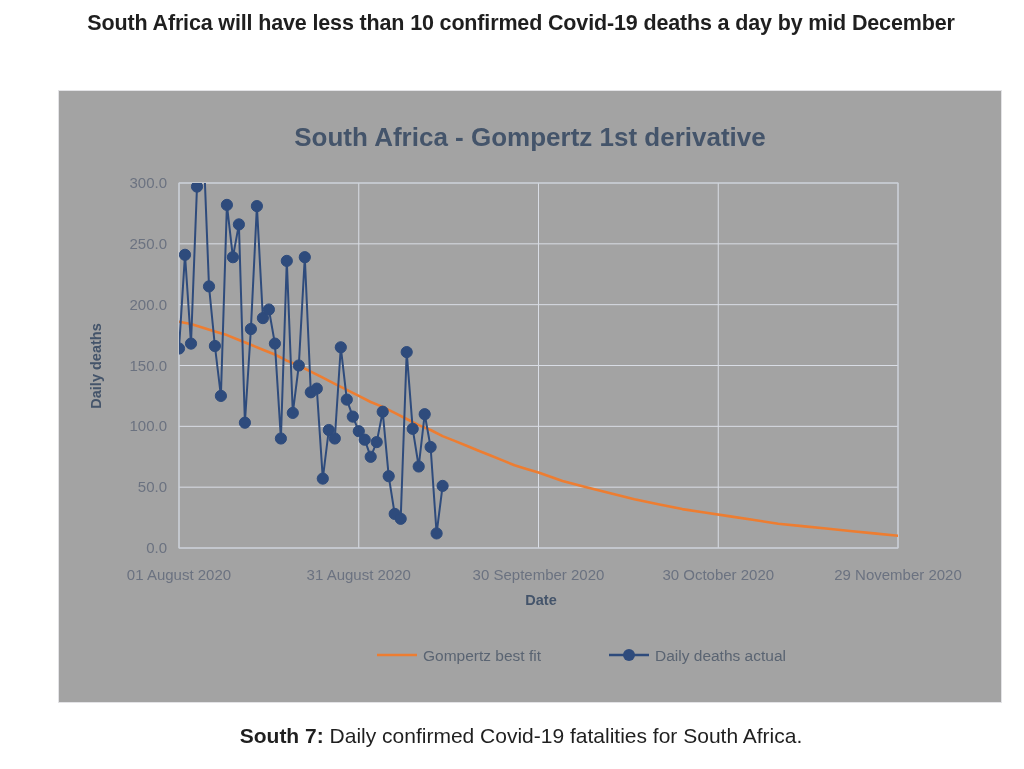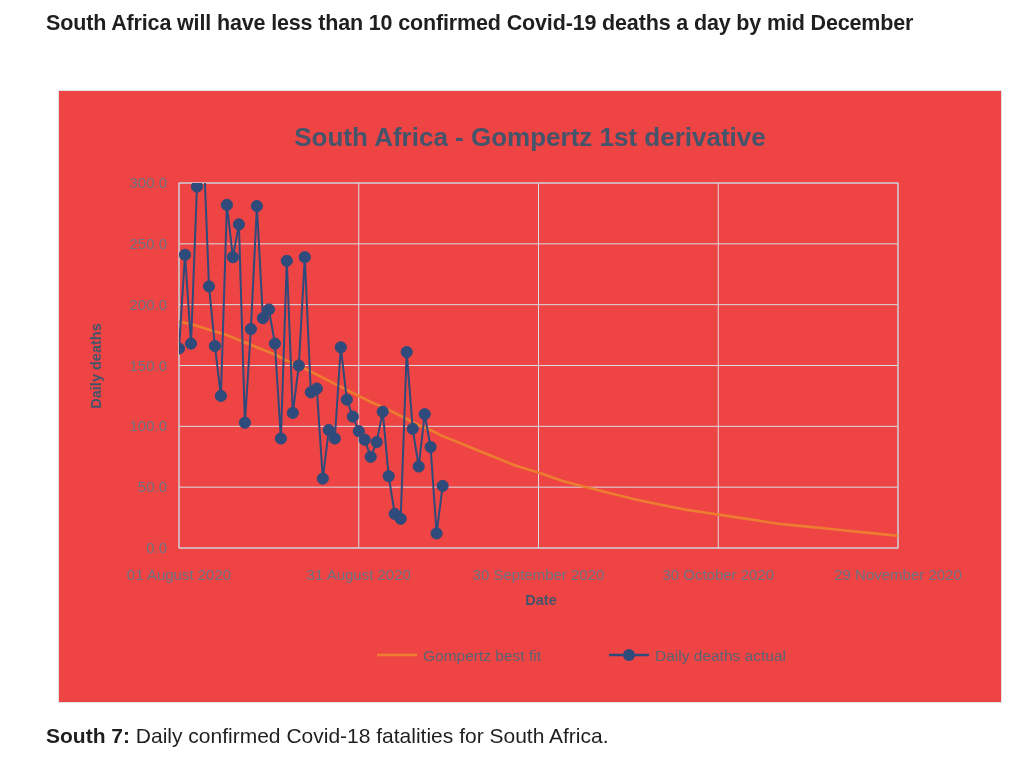--- a/index.html
+++ b/index.html
@@ -11,40 +11,41 @@
     width: 1024px;
     height: 769px;
     font-family: "Liberation Sans", sans-serif;
     color: #222222;
     overflow: hidden;
   }
   .page {
     position: relative;
     width: 1024px;
     height: 769px;
+    text-align: center;
   }
   .headline {
     position: absolute;
     left: 46px;
     top: 8px;
     width: 950px;
     font-size: 21.5px;
     font-weight: bold;
     line-height: 1.42;
     letter-spacing: -0.15px;
     color: #1f1f1f;
   }
   .figure-box {
     position: absolute;
     left: 58px;
     top: 90px;
     width: 944px;
     height: 613px;
     border: 1px solid #e3e3e6;
-    background: #ef4444;
+    background: #a3a3a3;
     box-sizing: border-box;
   }
   .chart-svg {
     display: block;
   }
   .caption {
     position: absolute;
     left: 46px;
     top: 722px;
     width: 950px;
@@ -196,16 +197,16 @@
           <g>
             <line x1="550" x2="590" y1="564" y2="564" stroke="#2e4b7c" stroke-width="2.6"></line>
             <circle cx="570" cy="564" r="6" fill="#2e4b7c"></circle>
             <text x="596" y="570" class="legend-label">Daily deaths actual</text>
           </g>
         </g>
     </svg>
   </div>
 
   <div class="caption">
-    <b>South 7:</b><span> Daily confirmed Covid-18 fatalities for South Africa.</span>
+    <b>South 7:</b><span> Daily confirmed Covid-19 fatalities for South Africa.</span>
   </div>
 
 </div>
 
 </body></html>

